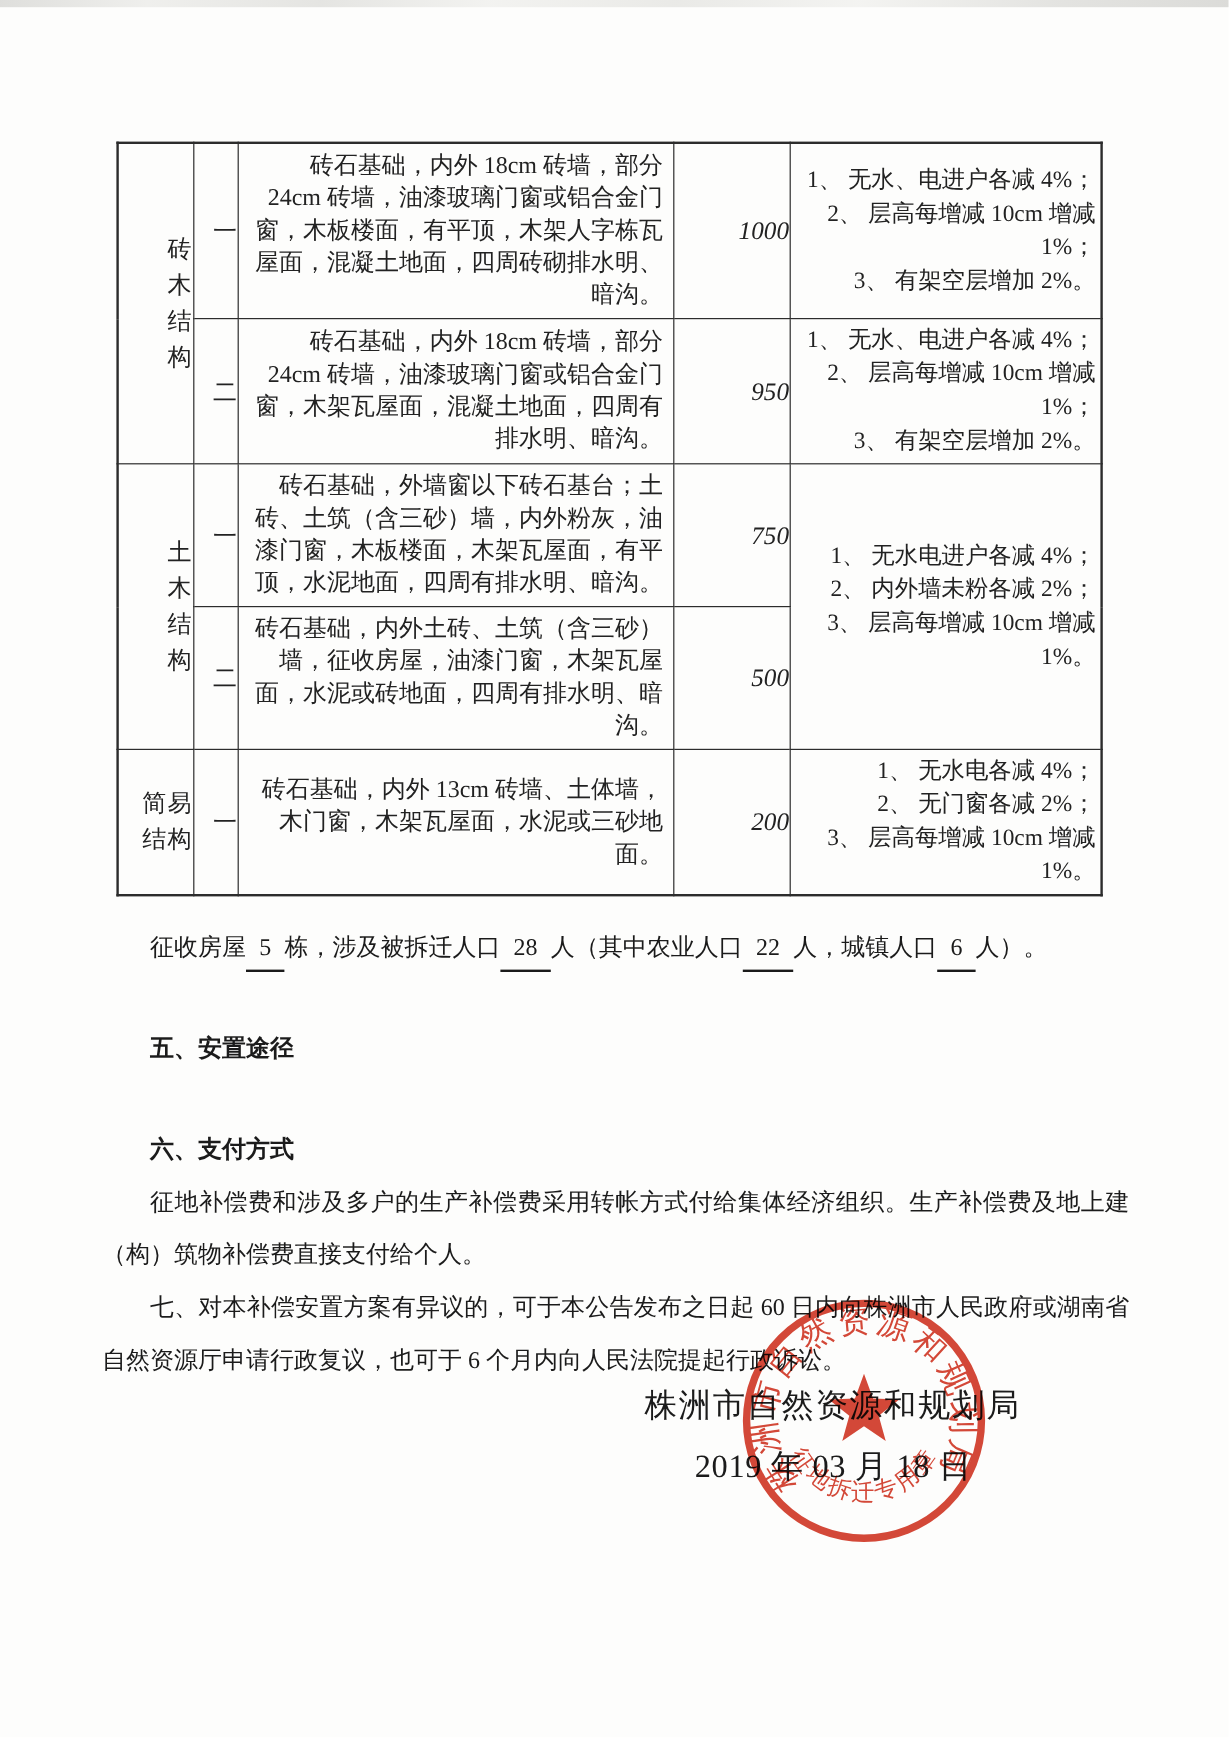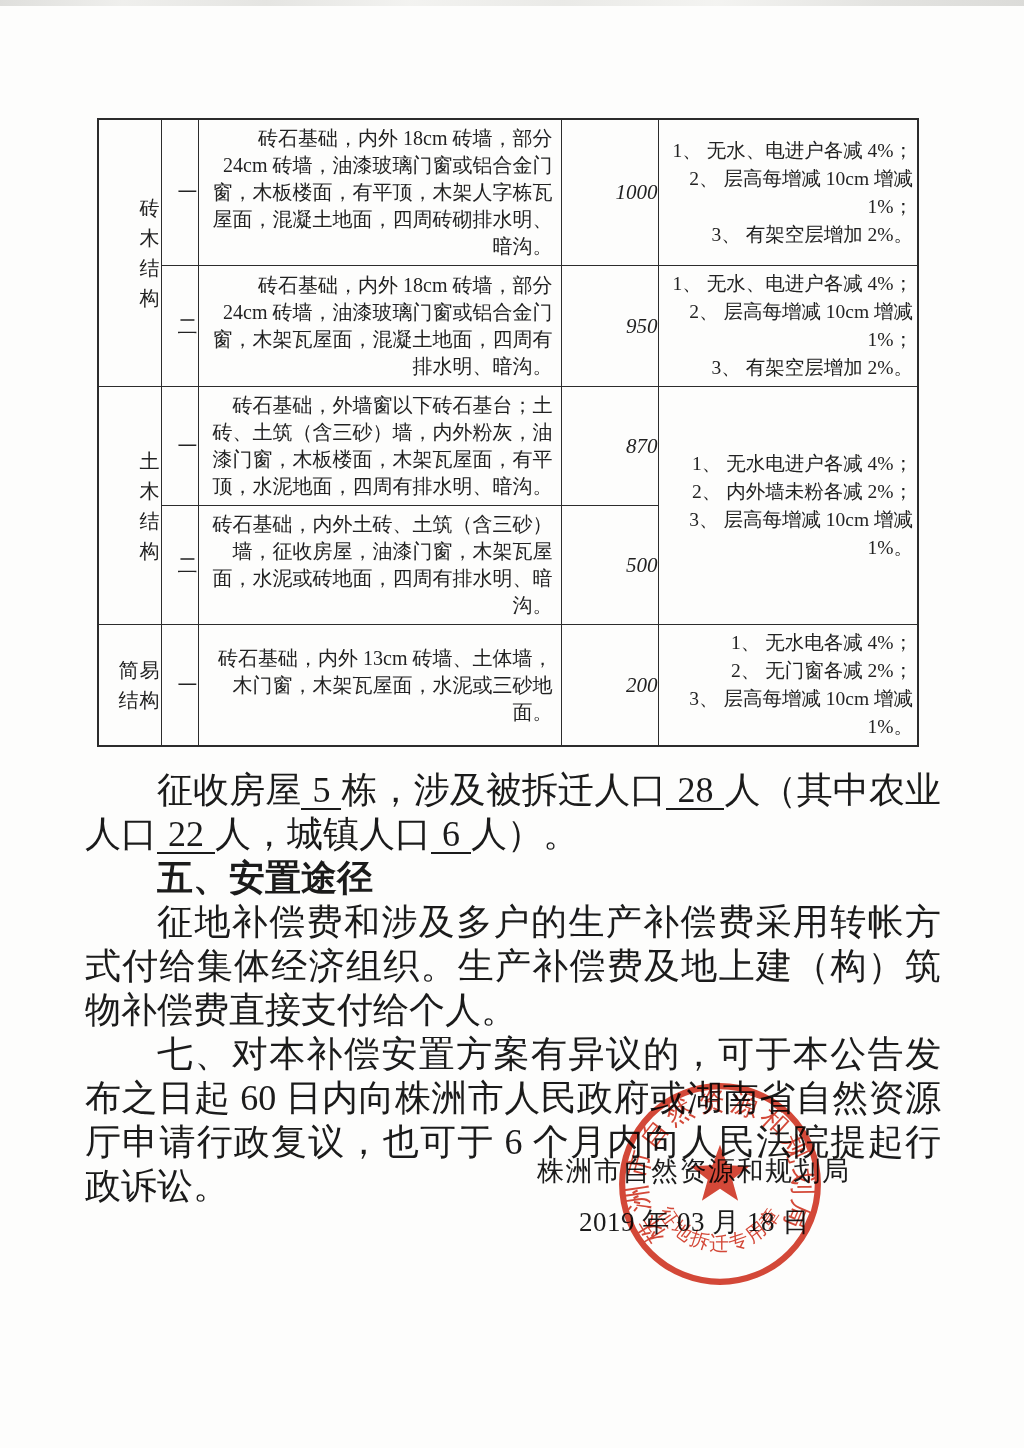--- a/index.html
+++ b/index.html
@@ -60,26 +60,26 @@
     line-height: 28px;
     padding: 4px 4px 4px 13px;
     white-space: pre-line;
     vertical-align: middle;
   }
 
   
   .bodytext {
     width: 856px;
     margin: 21px 0 0 85px;
-    font-size: 36px;
+    font-size: 20px;
     line-height: 44px;
     text-align: justify;
   }
   .bodytext p { text-indent: 2em; }
-  .heading { font-weight: 600; }
+  .heading { font-weight: 600; margin-top: 40px; }
   .num {
     display: inline-block;
     text-indent: 0;
     padding: 0 11px;
     border-bottom: 2px solid #1b1b1b;
     line-height: 36px;
   }
 
   
   .sig-org {
@@ -134,21 +134,21 @@
 2、 层高每增减 10cm 增减 1%；
 3、 有架空层增加 2%。</td>
       </tr>
       <tr style="height:112px">
         <td class="cell-type" rowspan="2">土
 木
 结
 构</td>
         <td class="cell-grade">一</td>
         <td class="cell-desc">砖石基础，外墙窗以下砖石基台；土砖、土筑（含三砂）墙，内外粉灰，油漆门窗，木板楼面，木架瓦屋面，有平顶，水泥地面，四周有排水明、暗沟。</td>
-        <td class="cell-price">870</td>
+        <td class="cell-price">750</td>
         <td class="cell-notes" rowspan="2">1、 无水电进户各减 4%；
 2、 内外墙未粉各减 2%；
 3、 层高每增减 10cm 增减 1%。</td>
       </tr>
       <tr style="height:88px">
         <td class="cell-grade">二</td>
         <td class="cell-desc">砖石基础，内外土砖、土筑（含三砂）墙，征收房屋，油漆门窗，木架瓦屋面，水泥或砖地面，四周有排水明、暗沟。</td>
         <td class="cell-price">500</td>
       </tr>
       <tr style="height:72px">
@@ -160,20 +160,21 @@
         <td class="cell-notes">1、 无水电各减 4%；
 2、 无门窗各减 2%；
 3、 层高每增减 10cm 增减 1%。</td>
       </tr>
     </tbody>
   </table>
 
   <div class="bodytext">
     <p><span>征收房屋</span><span class="num">5</span><span>栋，涉及被拆迁人口</span><span class="num">28</span><span>人（其中农业人口</span><span class="num">22</span><span>人，城镇人口</span><span class="num">6</span><span>人）。</span></p>
     <p class="heading">五、安置途径</p>
+    <p class="heading">六、支付方式</p>
     <p>征地补偿费和涉及多户的生产补偿费采用转帐方式付给集体经济组织。生产补偿费及地上建（构）筑物补偿费直接支付给个人。</p>
     <p>七、对本补偿安置方案有异议的，可于本公告发布之日起 60 日内向株洲市人民政府或湖南省自然资源厅申请行政复议，也可于 6 个月内向人民法院提起行政诉讼。</p>
   </div>
 
   <div class="sig-org">株洲市自然资源和规划局</div>
   <div class="sig-date">2019 年 03 月 18 日</div>
 
   <svg class="seal" viewBox="0 0 200 200">
     <defs>
       <path id="ringPath" d="M 100,172 A 72,72 0 1 1 100.02,172"></path>

